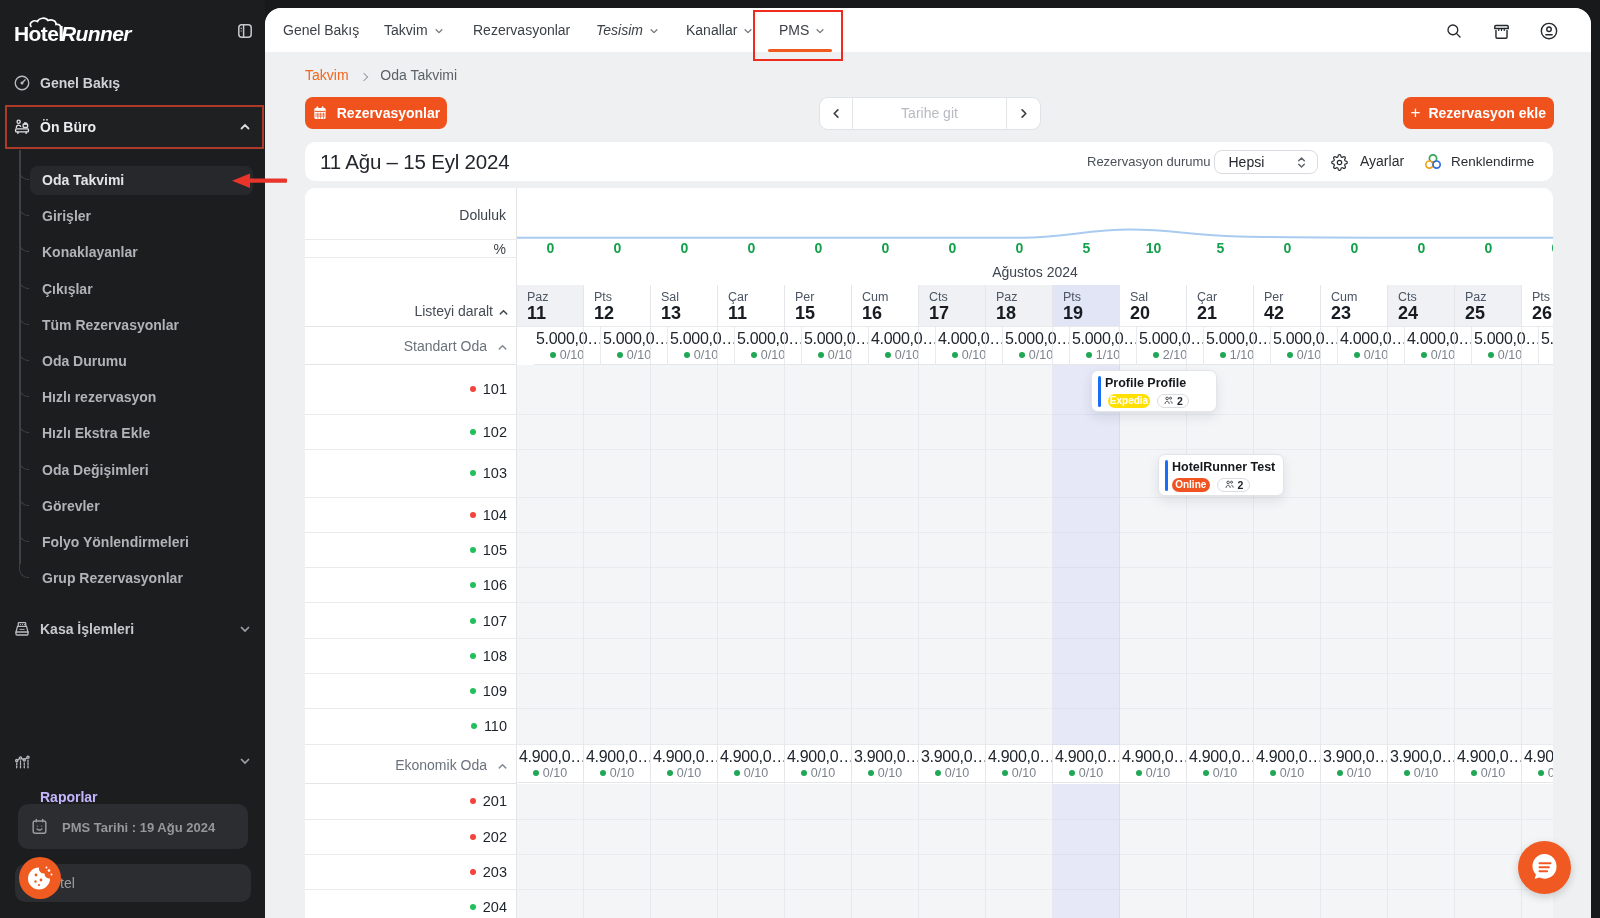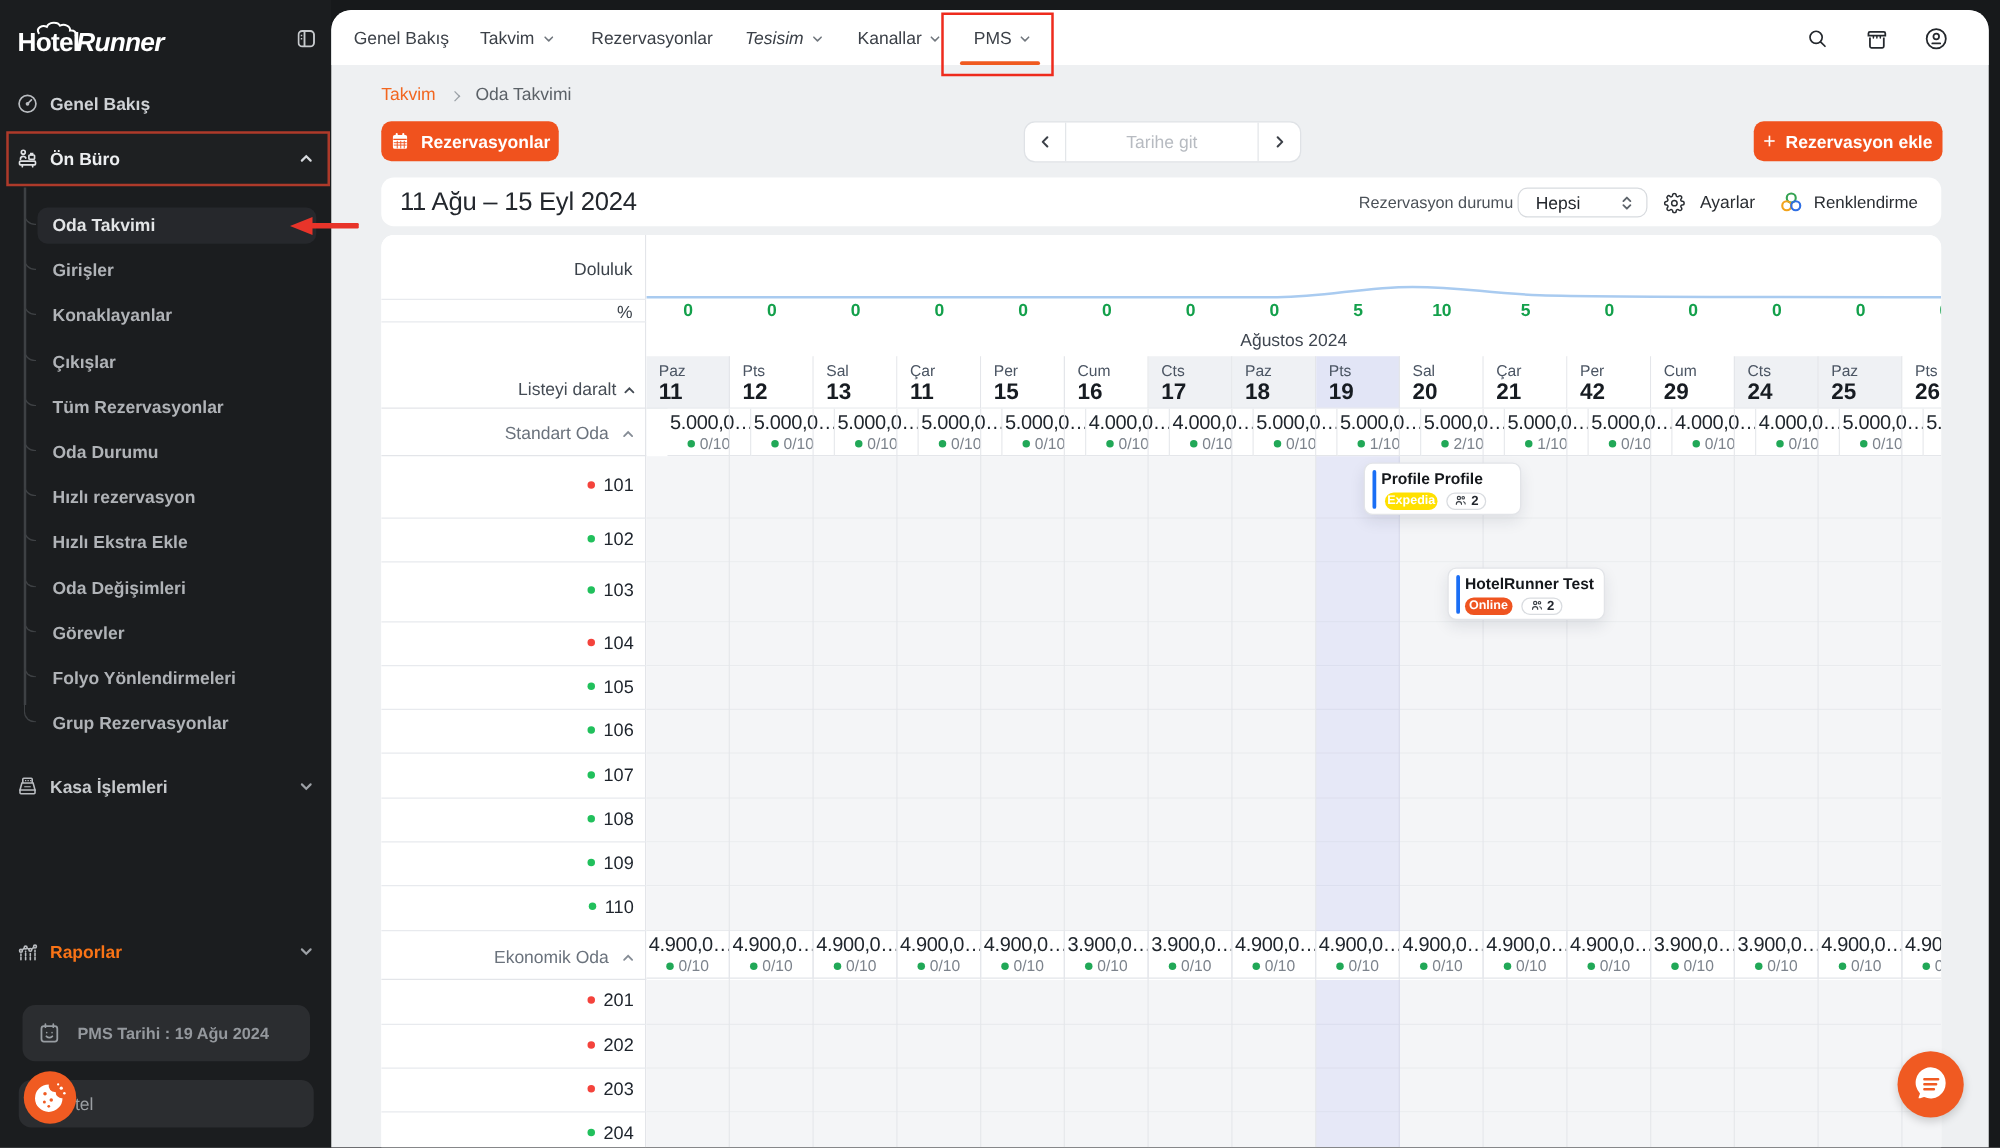--- a/index.html
+++ b/index.html
@@ -103,21 +103,21 @@
       </div>
       <div class="mitem" style="top:744.0px;">
         <svg class="micon" viewBox="0 0 24 24" fill="none" stroke="#b9bcc0" stroke-width="1.7">
           <path d="M5 21 v-6 M10 21 v-9 M15 21 v-6.5 M20 21 v-10" stroke-linecap="round" stroke-dasharray="2.6 1.6"></path>
           <circle cx="5" cy="11.5" r="1.5"></circle>
           <circle cx="10" cy="8" r="1.5"></circle>
           <circle cx="15" cy="10.5" r="1.5"></circle>
           <circle cx="20" cy="7" r="1.5"></circle>
           <path d="M6.3 10.6 L8.7 8.8 M11.4 8.7 L13.7 9.9 M16.4 9.7 L18.7 7.8"></path>
         </svg>
-<span class="mtxt" style="color:#f97316;">Raporlar</span>
+<span class="mtxt" style="color:#c4b5fd;margin-top:36px;">Raporlar</span>
 <svg class="chev" viewBox="0 0 12 12" fill="none" stroke="#9da1a6" stroke-width="1.7" stroke-linecap="round">
           <path d="M2.5 4.5 L6 8 L9.5 4.5"></path>
         </svg>
       </div>
       <div class="abs" style="left:18px;top:804px;width:230px;height:45px;background:#2b2d30;border-radius:10px;">
 <svg style="position:absolute;left:12px;top:13px;" width="19" height="19" viewBox="0 0 24 24" fill="none" stroke="#989da2" stroke-width="1.8">
 <rect x="4" y="5" width="16" height="15.5" rx="2.5"></rect>
           <path d="M8 3 v3 M16 3 v3" stroke-linecap="round"></path>
           <circle cx="9.3" cy="11.5" r="0.8" fill="#989da2" stroke="none"></circle>
           <circle cx="14.7" cy="11.5" r="0.8" fill="#989da2" stroke="none"></circle>
@@ -357,21 +357,21 @@
             <div style="position:absolute;left:670.0px;top:0;width:67.0px;height:42px;background:#fff;border-right:1px solid #e4e6ea;border-bottom:1px solid #e8eaed;">
 <div style="position:absolute;left:10px;top:5px;font-size:12.5px;color:#4b5563;">Çar</div>
 <div style="position:absolute;left:10px;top:18px;font-size:18px;font-weight:700;color:#171c22;">21</div>
             </div>
             <div style="position:absolute;left:737.0px;top:0;width:67.0px;height:42px;background:#fff;border-right:1px solid #e4e6ea;border-bottom:1px solid #e8eaed;">
 <div style="position:absolute;left:10px;top:5px;font-size:12.5px;color:#4b5563;">Per</div>
 <div style="position:absolute;left:10px;top:18px;font-size:18px;font-weight:700;color:#171c22;">42</div>
             </div>
             <div style="position:absolute;left:804.0px;top:0;width:67.0px;height:42px;background:#fff;border-right:1px solid #e4e6ea;border-bottom:1px solid #e8eaed;">
 <div style="position:absolute;left:10px;top:5px;font-size:12.5px;color:#4b5563;">Cum</div>
-<div style="position:absolute;left:10px;top:18px;font-size:18px;font-weight:700;color:#171c22;">29</div>
+<div style="position:absolute;left:10px;top:18px;font-size:18px;font-weight:700;color:#171c22;">23</div>
             </div>
             <div style="position:absolute;left:871.0px;top:0;width:67.0px;height:42px;background:#eff1f4;border-right:1px solid #e4e6ea;border-bottom:1px solid #e8eaed;">
 <div style="position:absolute;left:10px;top:5px;font-size:12.5px;color:#4b5563;">Cts</div>
 <div style="position:absolute;left:10px;top:18px;font-size:18px;font-weight:700;color:#171c22;">24</div>
             </div>
             <div style="position:absolute;left:938.0px;top:0;width:67.0px;height:42px;background:#eff1f4;border-right:1px solid #e4e6ea;border-bottom:1px solid #e8eaed;">
 <div style="position:absolute;left:10px;top:5px;font-size:12.5px;color:#4b5563;">Paz</div>
 <div style="position:absolute;left:10px;top:18px;font-size:18px;font-weight:700;color:#171c22;">25</div>
             </div>
             <div style="position:absolute;left:1005.0px;top:0;width:67.0px;height:42px;background:#fff;border-right:1px solid #e4e6ea;border-bottom:1px solid #e8eaed;">

